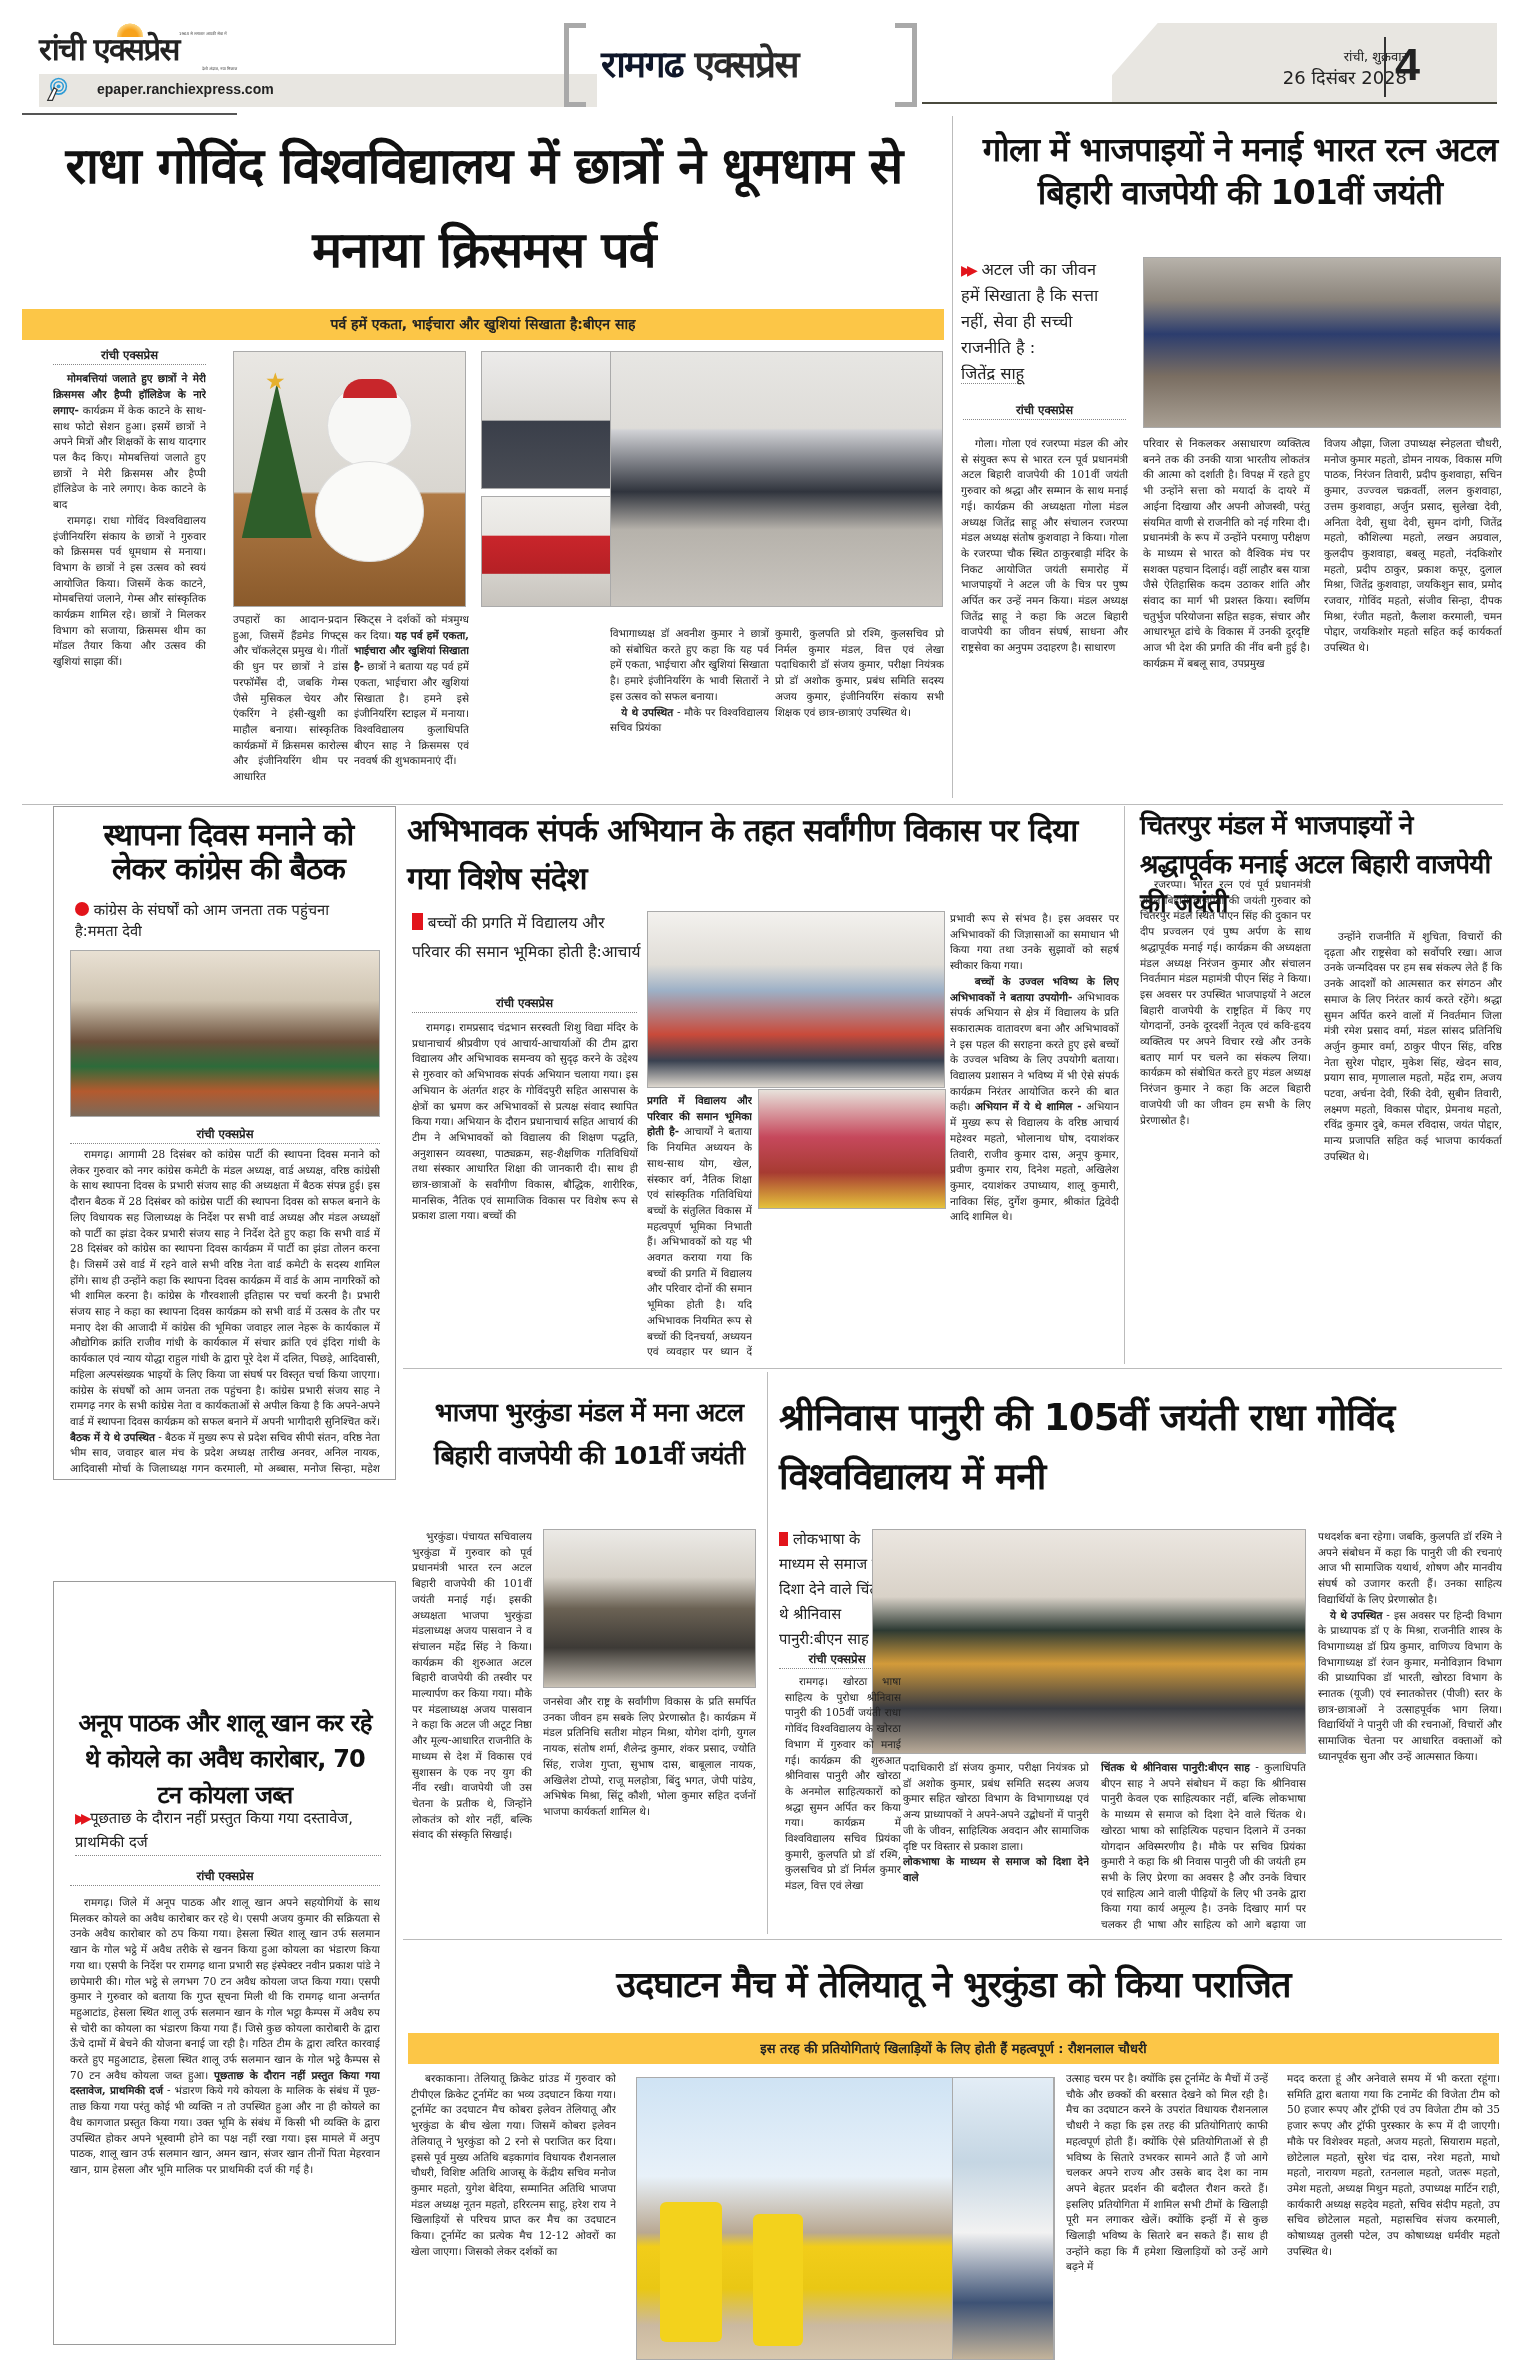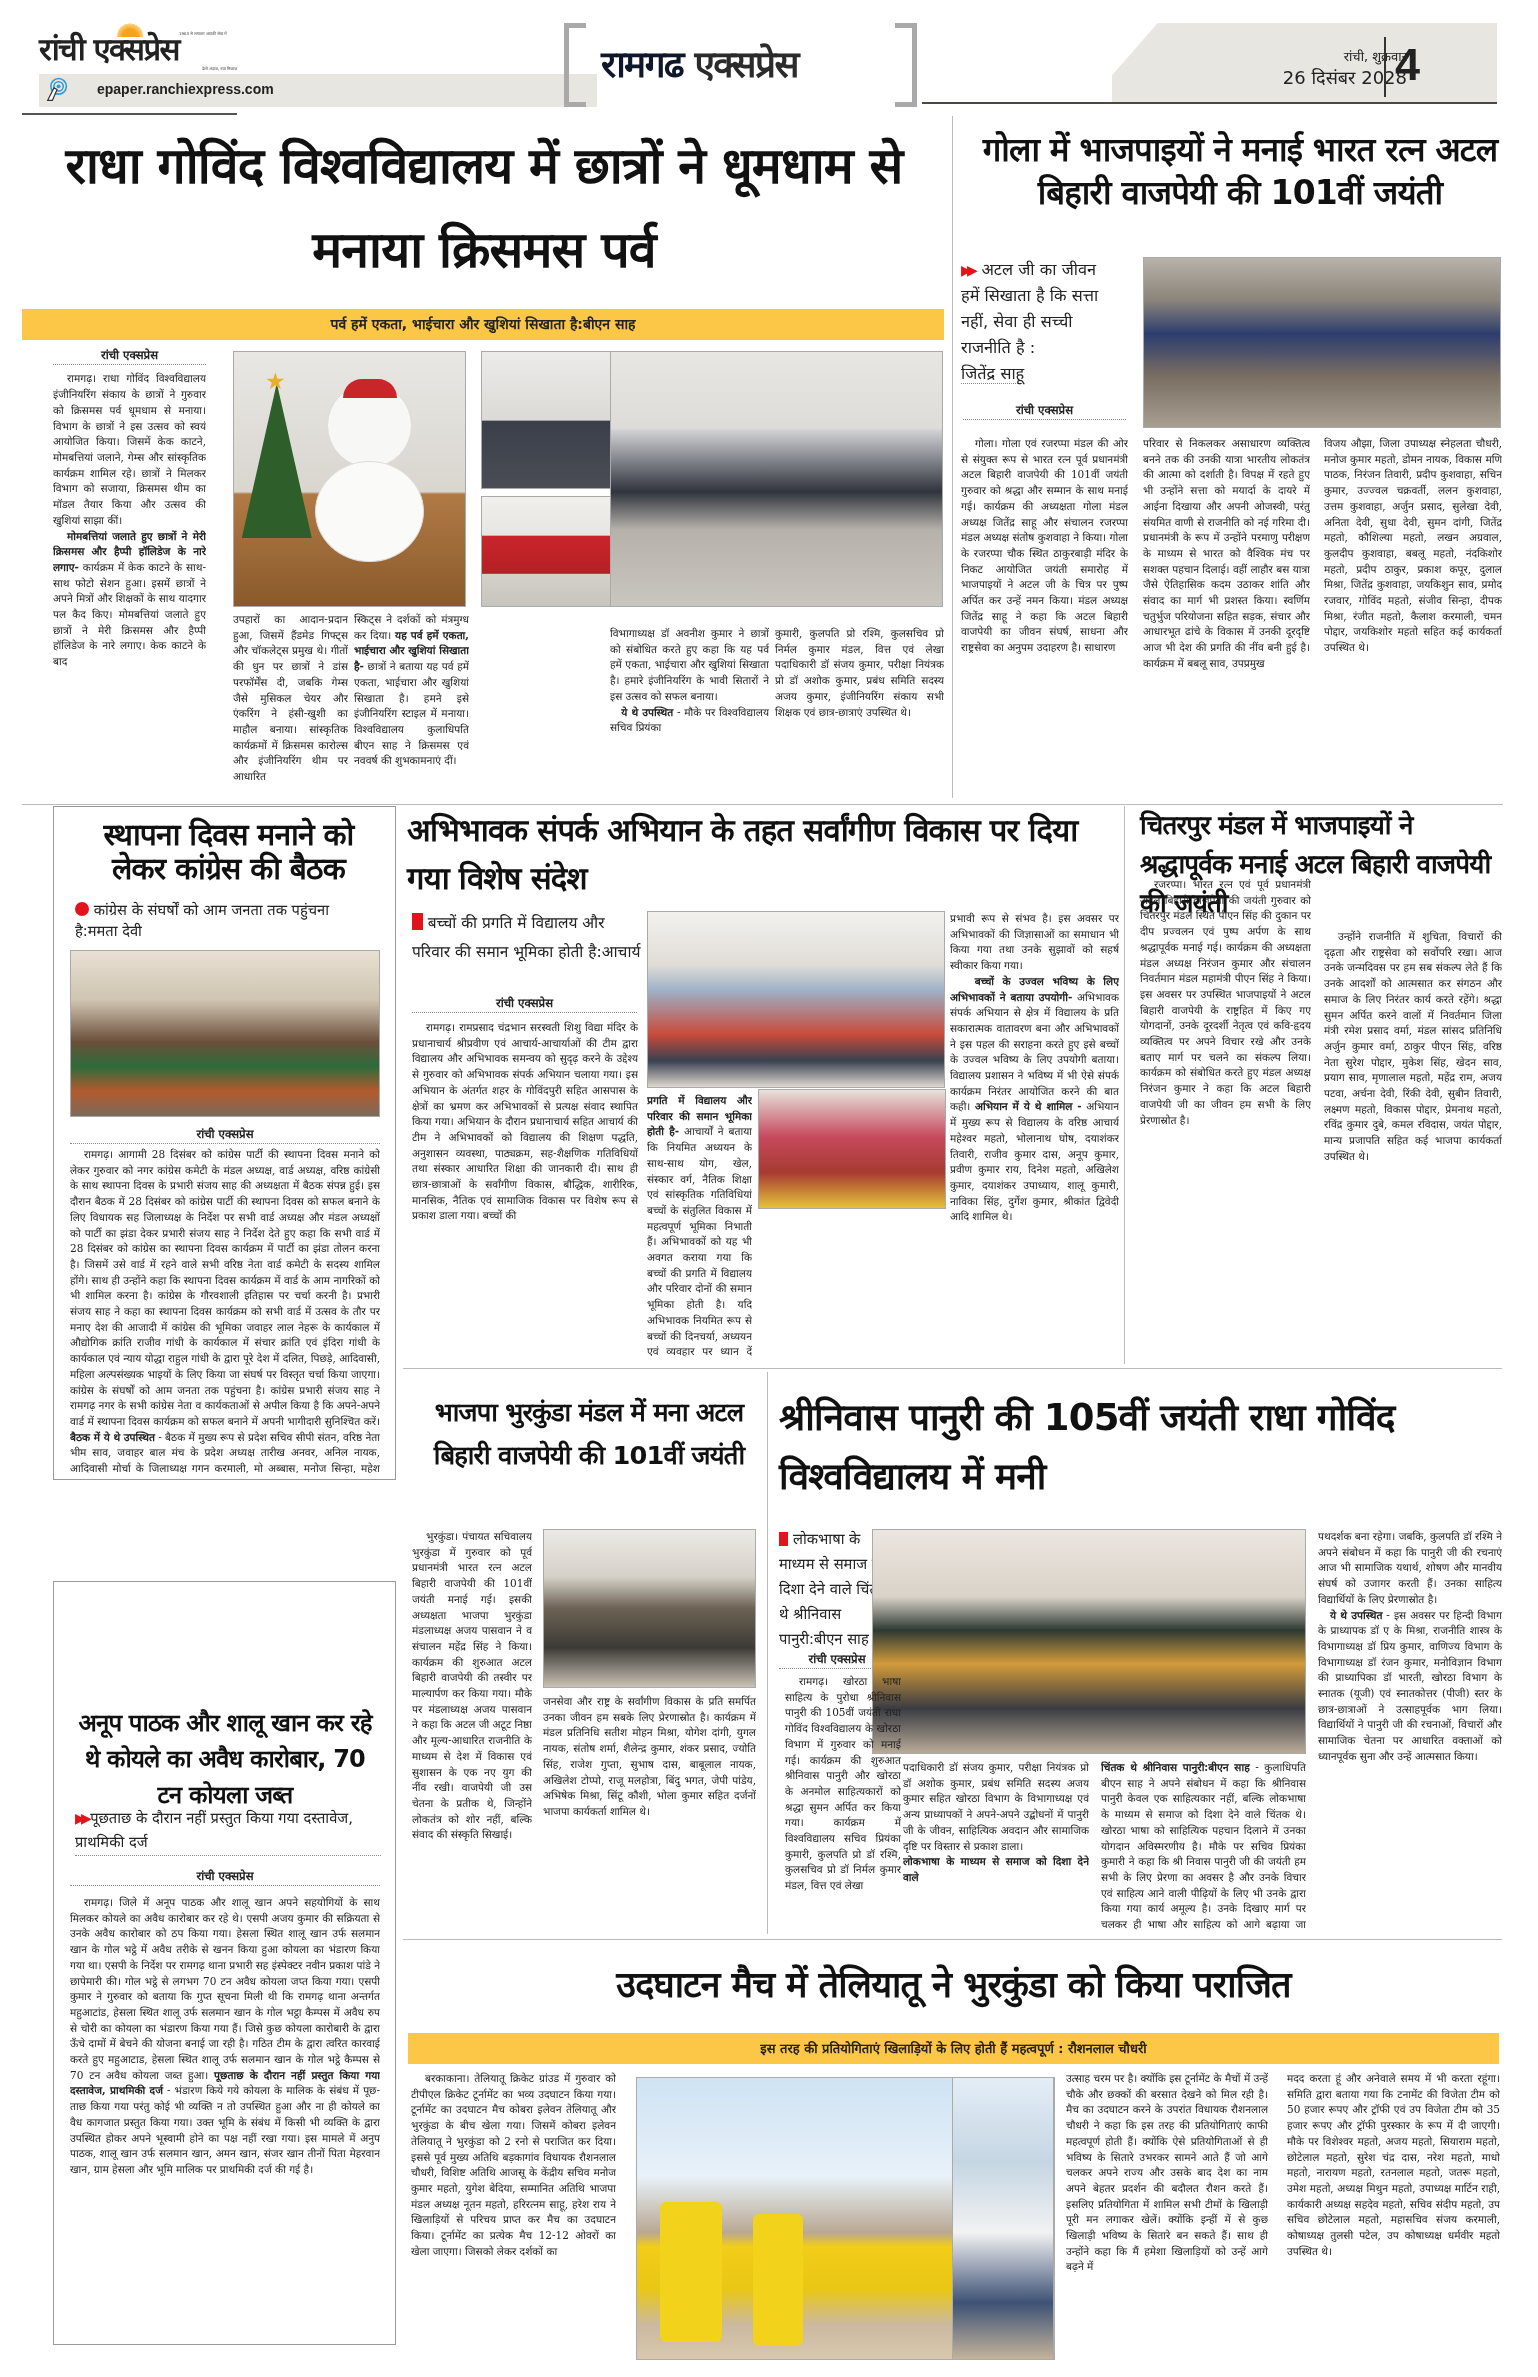--- a/index.html
+++ b/index.html
@@ -58,22 +58,22 @@
   <div class="abs" style="left:1395px;top:39px;font-family:'Liberation Sans',sans-serif;font-weight:bold;font-size:45px;color:#222;">4</div>
 </div>
 <div class="abs" style="left:22px;top:113px;width:215px;height:2.3px;background:#555"></div>
 
 <h1 class="abs hl" style="left:23px;top:124px;width:922px;font-size:50px;line-height:84px;text-align:center;">राधा गोविंद विश्वविद्यालय में छात्रों ने धूमधाम से मनाया क्रिसमस पर्व</h1>
 <div class="abs yellowband" style="left:22px;top:309px;width:922px;height:31px;line-height:31px;font-size:14px;">पर्व हमें एकता, भाईचारा और खुशियां सिखाता है:बीएन साह</div>
 
 <div class="col" style="left:53px;top:347px;width:153px;">
   <div class="byline">रांची एक्सप्रेस</div>
   <div class="body-text" style="margin-top:6.2px;height:298px;">
+    <p><b>मोमबत्तियां जलाते हुए छात्रों ने मेरी क्रिसमस और हैप्पी हॉलिडेज के नारे लगाए-</b> <span>कार्यक्रम में केक काटने के साथ-साथ फोटो सेशन हुआ। इसमें छात्रों ने अपने मित्रों और शिक्षकों के साथ यादगार पल कैद किए। मोमबत्तियां जलाते हुए छात्रों ने मेरी क्रिसमस और हैप्पी हॉलिडेज के नारे लगाए। केक काटने के बाद</span></p>
     <p>रामगढ़। राधा गोविंद विश्वविद्यालय इंजीनियरिंग संकाय के छात्रों ने गुरुवार को क्रिसमस पर्व धूमधाम से मनाया। विभाग के छात्रों ने इस उत्सव को स्वयं आयोजित किया। जिसमें केक काटने, मोमबत्तियां जलाने, गेम्स और सांस्कृतिक कार्यक्रम शामिल रहे। छात्रों ने मिलकर विभाग को सजाया, क्रिसमस थीम का मॉडल तैयार किया और उत्सव की खुशियां साझा कीं।</p>
-    <p><b>मोमबत्तियां जलाते हुए छात्रों ने मेरी क्रिसमस और हैप्पी हॉलिडेज के नारे लगाए-</b> <span>कार्यक्रम में केक काटने के साथ-साथ फोटो सेशन हुआ। इसमें छात्रों ने अपने मित्रों और शिक्षकों के साथ यादगार पल कैद किए। मोमबत्तियां जलाते हुए छात्रों ने मेरी क्रिसमस और हैप्पी हॉलिडेज के नारे लगाए। केक काटने के बाद</span></p>
   </div>
 </div>
 
 <div class="photo" style="left:233px;top:351px;width:233px;height:256px;background:linear-gradient(180deg,#e9e7e3 0%,#d9d6d0 55%,#b07a45 56%,#8a5a2b 100%);">
   <div class="abs" style="left:7.8px;top:31px;width:70px;height:155px;clip-path:polygon(50% 0,100% 100%,0 100%);background:#2e5e2a"></div>
   <div class="abs" style="left:31px;top:15.5px;font-size:23px;color:#e6b02d">★</div>
   <div class="abs" style="left:93px;top:31px;width:85px;height:85px;border-radius:50%;background:#f7f7f5;border:1.6px solid #ddd"></div>
   <div class="abs" style="left:81px;top:109px;width:109px;height:101px;border-radius:50%;background:#fafaf8;border:1.6px solid #ddd"></div>
   <div class="abs" style="left:109px;top:27px;width:54px;height:19.4px;background:#c8262b;border-radius:23px 23px 0 0"></div>
 </div>

